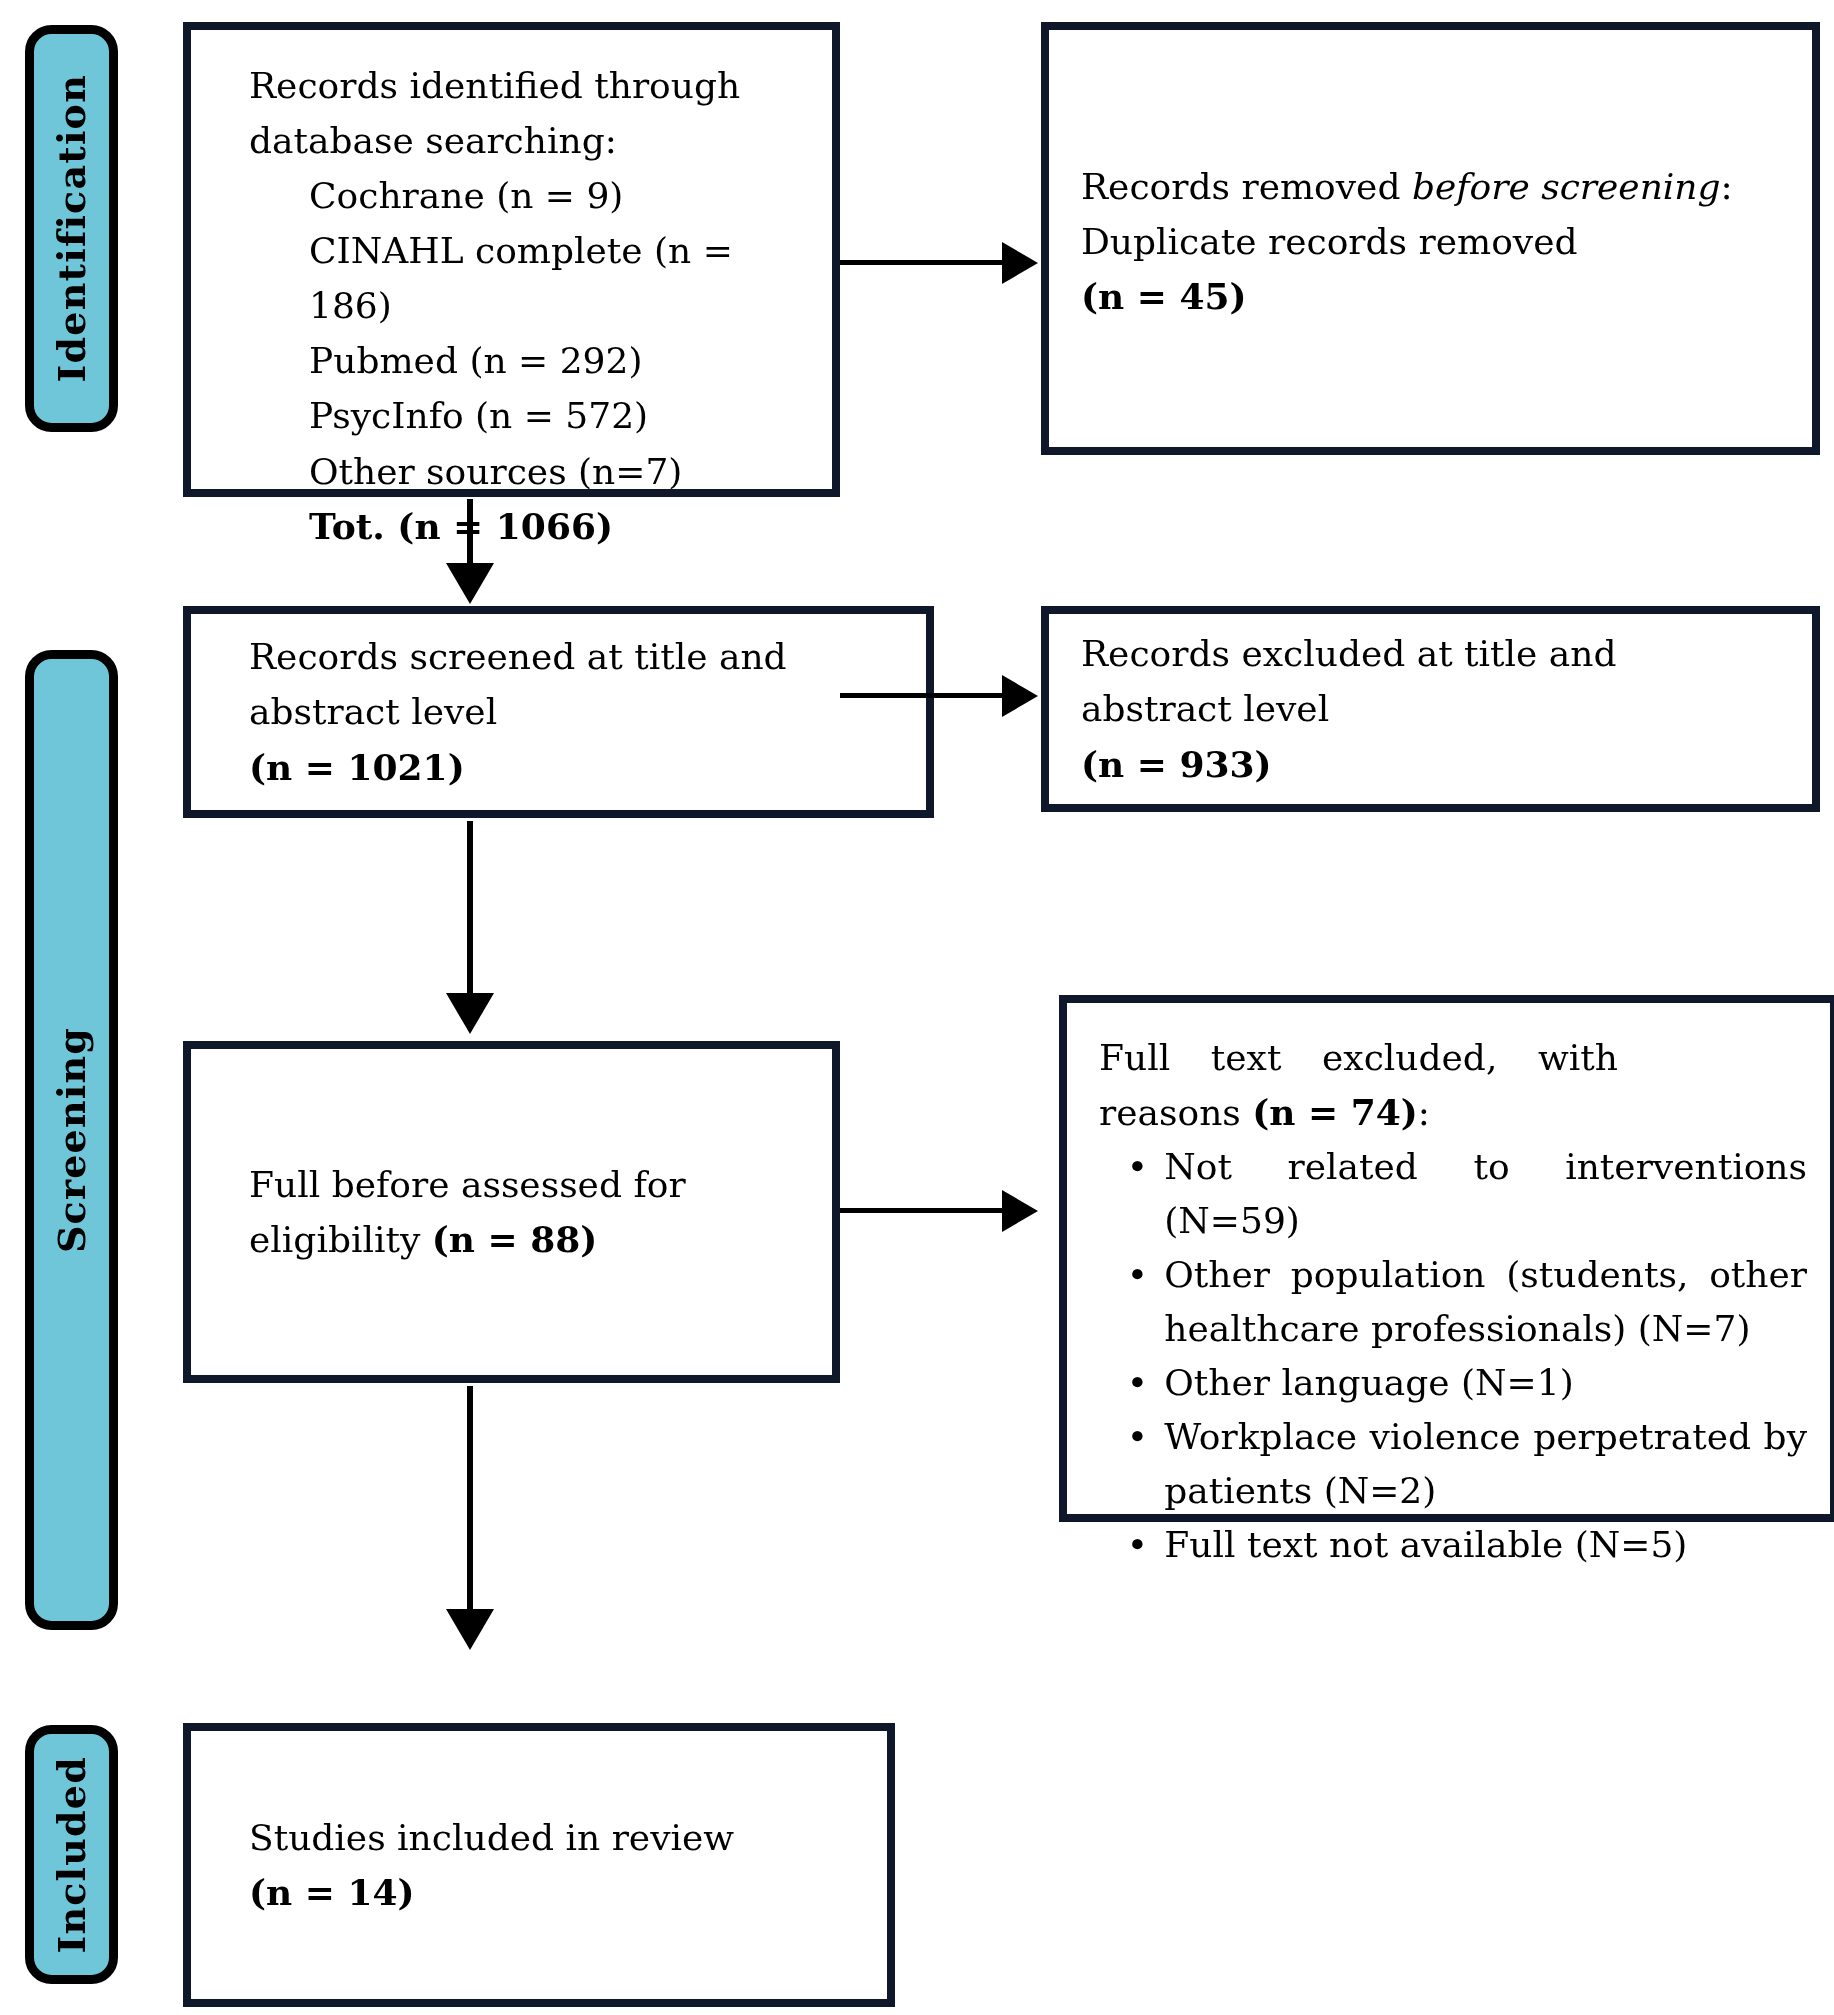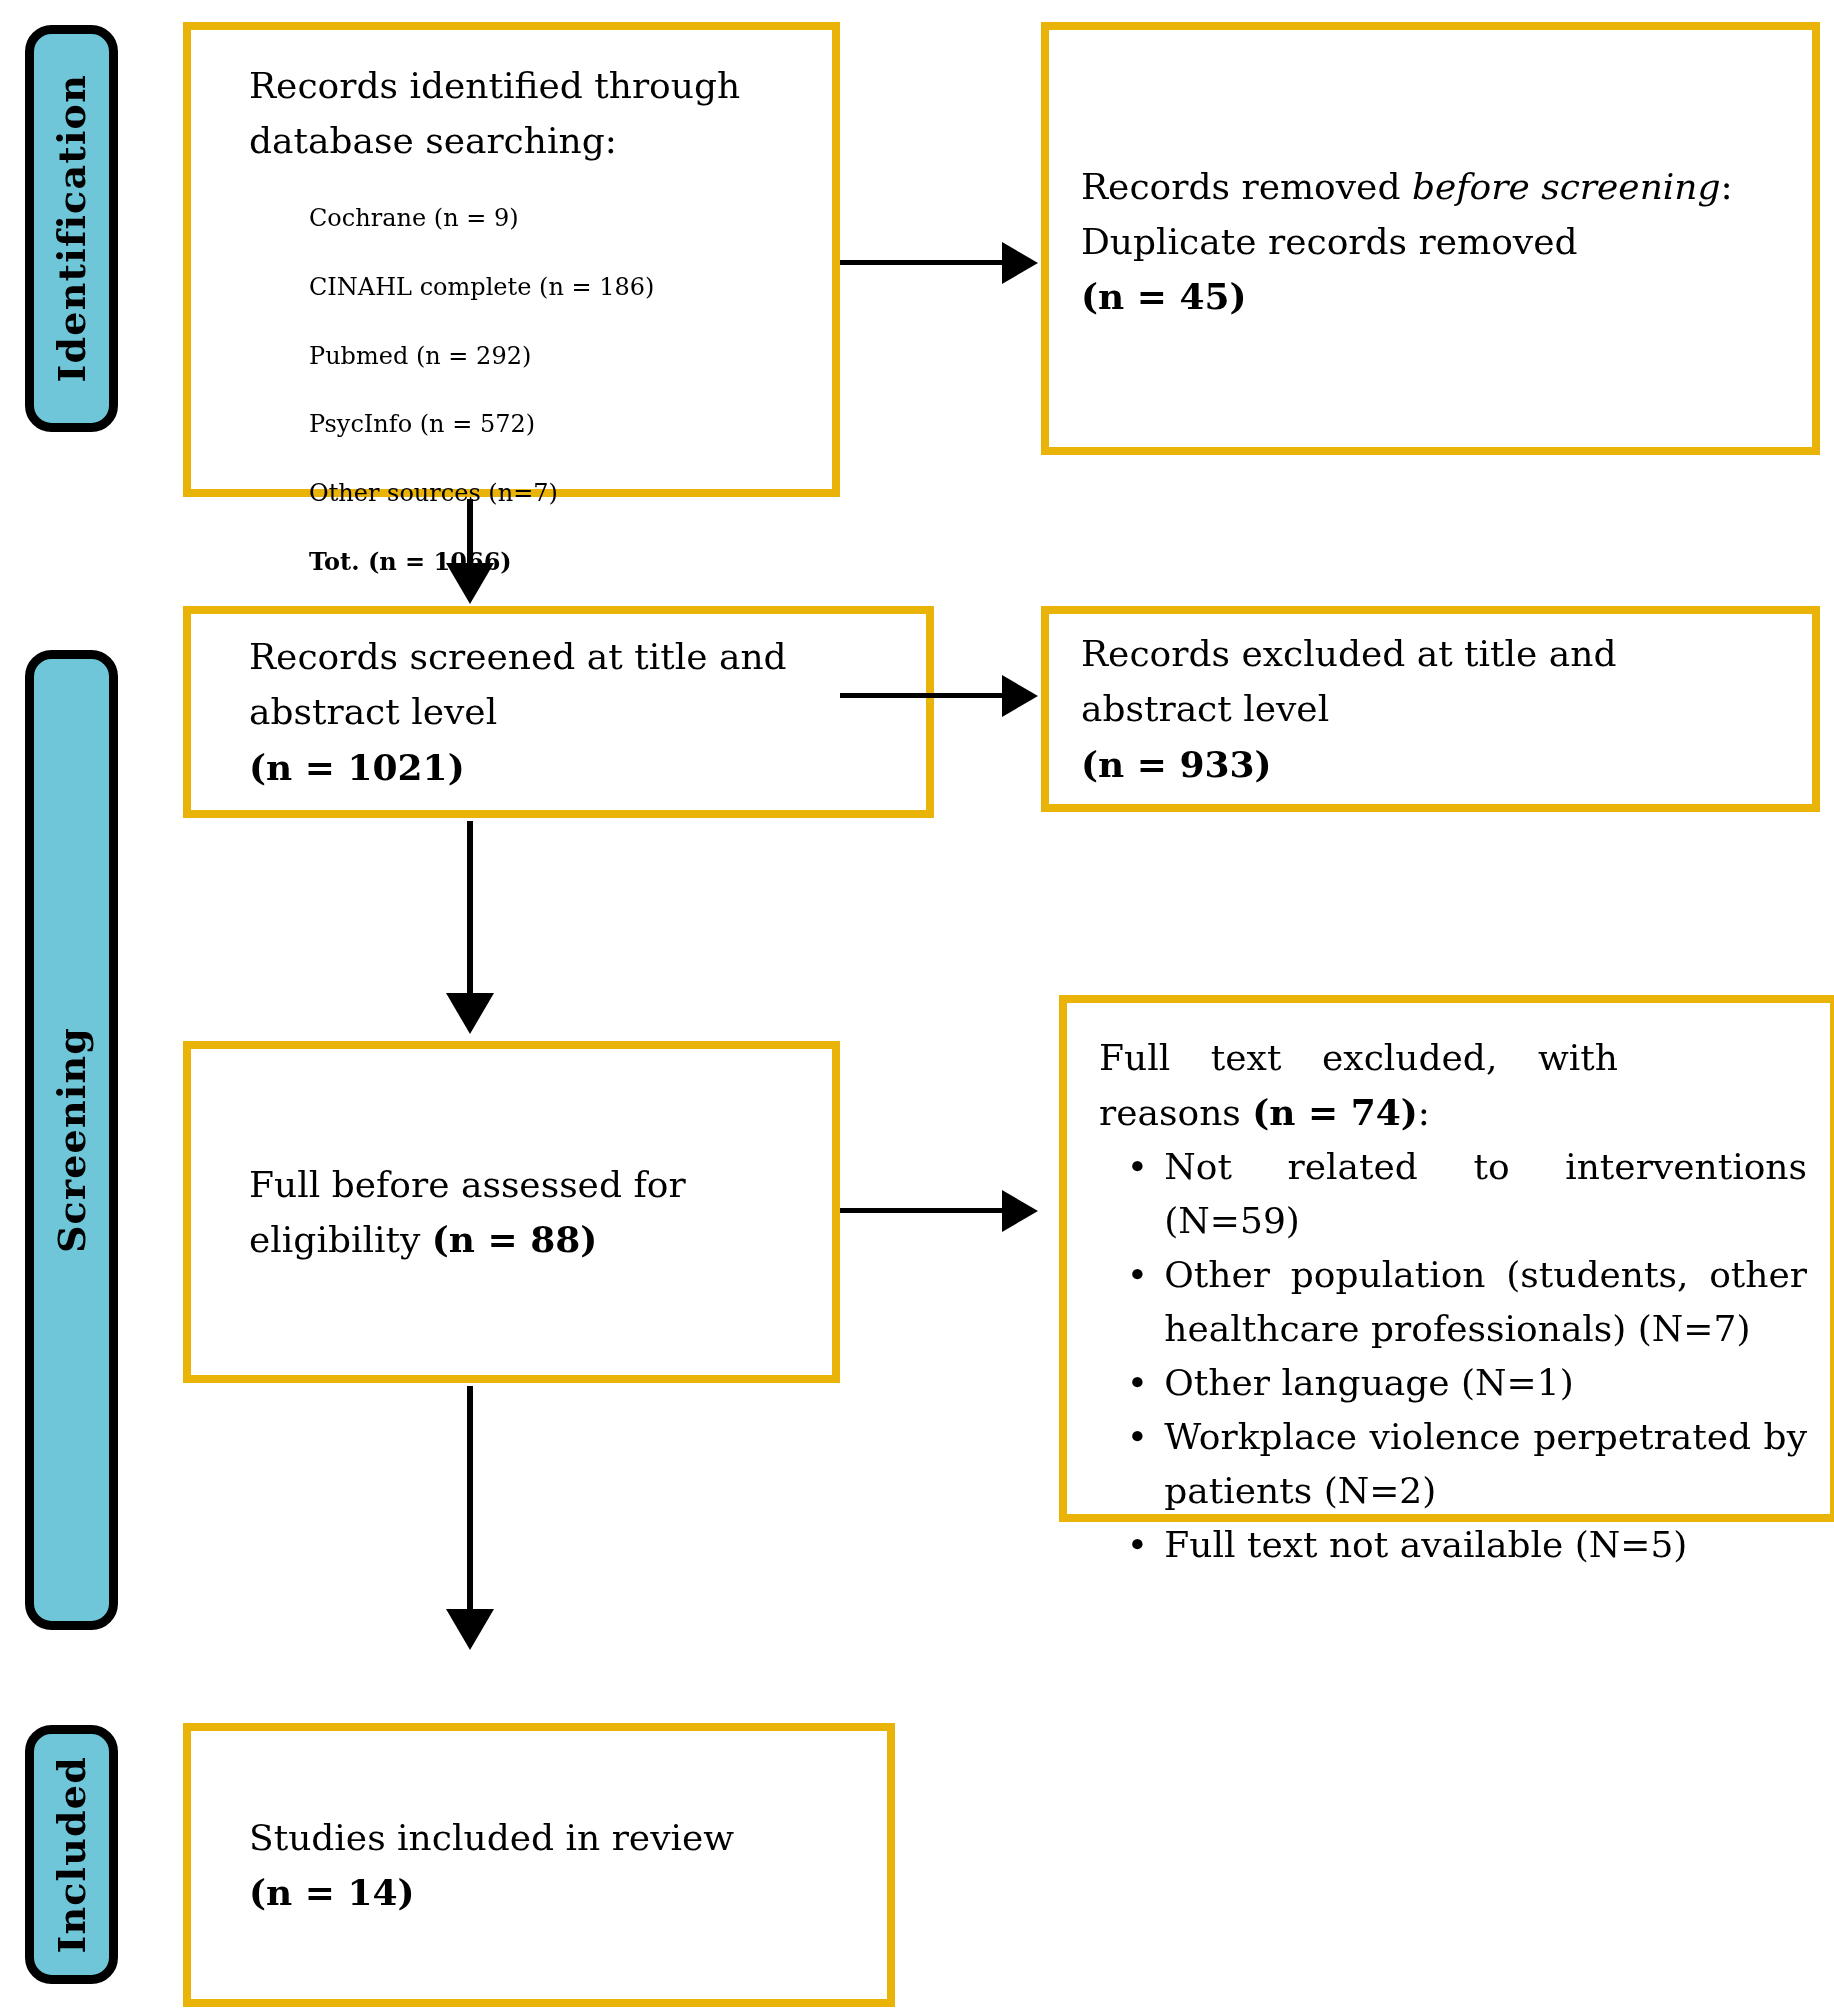--- a/index.html
+++ b/index.html
@@ -12,32 +12,32 @@
     position:absolute; background:#6ec6d8; border:9.2px solid #000;
     border-radius:26.5px; box-sizing:border-box;
     display:flex; align-items:center; justify-content:center;
   }
   .stage .vtext {
     writing-mode:vertical-rl; transform:rotate(180deg);
     font-weight:700; font-size:38px; letter-spacing:1.2px; white-space:nowrap;
   }
   
   .fbox {
-    position:absolute; background:#fff; border:8px solid #eab308;
+    position:absolute; background:#fff; border:8px solid #0f172a;
     box-sizing:border-box; display:flex; flex-direction:column;
   }
   .fbox.vcenter { justify-content:center; }
   .para { margin:0; font-size:36px; line-height:1.53; }
   .bold { font-weight:700; }
   .maxw960 { max-width:553px; }
   .maxw1030 { max-width:594px; }
   .ftx-header { max-width:519px; text-align:justify; }
   
   .src-list { list-style:none; margin:0; padding:0 0 0 60px; }
-  .src-list li { font-size:24px; line-height:1.53;margin-top:32px; }
+  .src-list li { font-size:36px; line-height:1.53; }
   
   .reasons { list-style:none; margin:0; padding:0 0 0 17.3px; }
   .reasons li {
     position:relative; padding-left:48px; font-size:36px; line-height:1.5;
     text-align:justify; max-width:686px;
   }
   .reasons li::before { content:"\2022"; position:absolute; left:10.4px; top:0; }
   
   .harrow { position:absolute; display:flex; align-items:center; }
   .harrow .stem { flex:1; height:5.8px; background:#000; }

